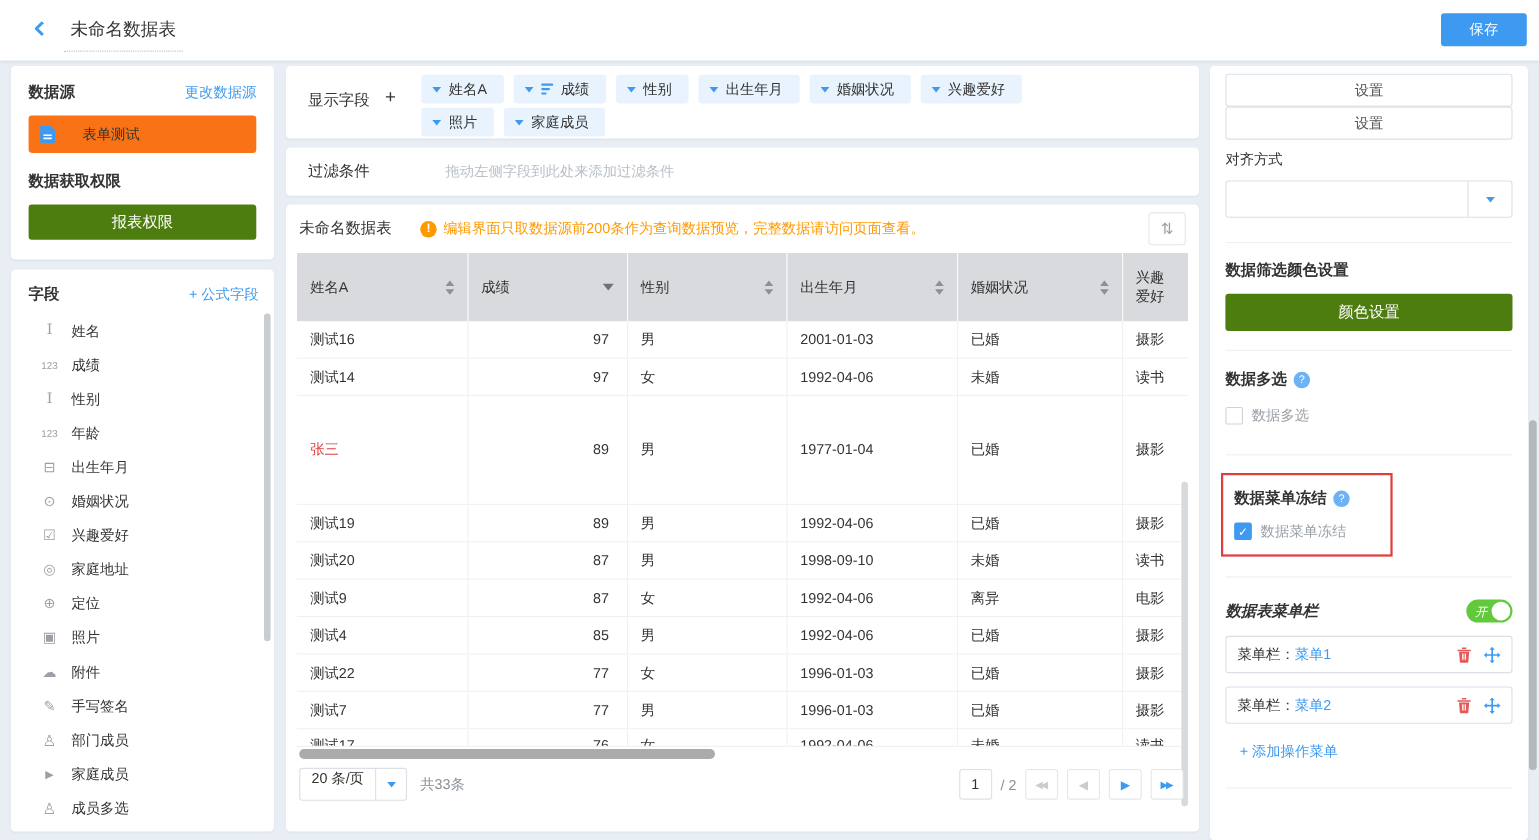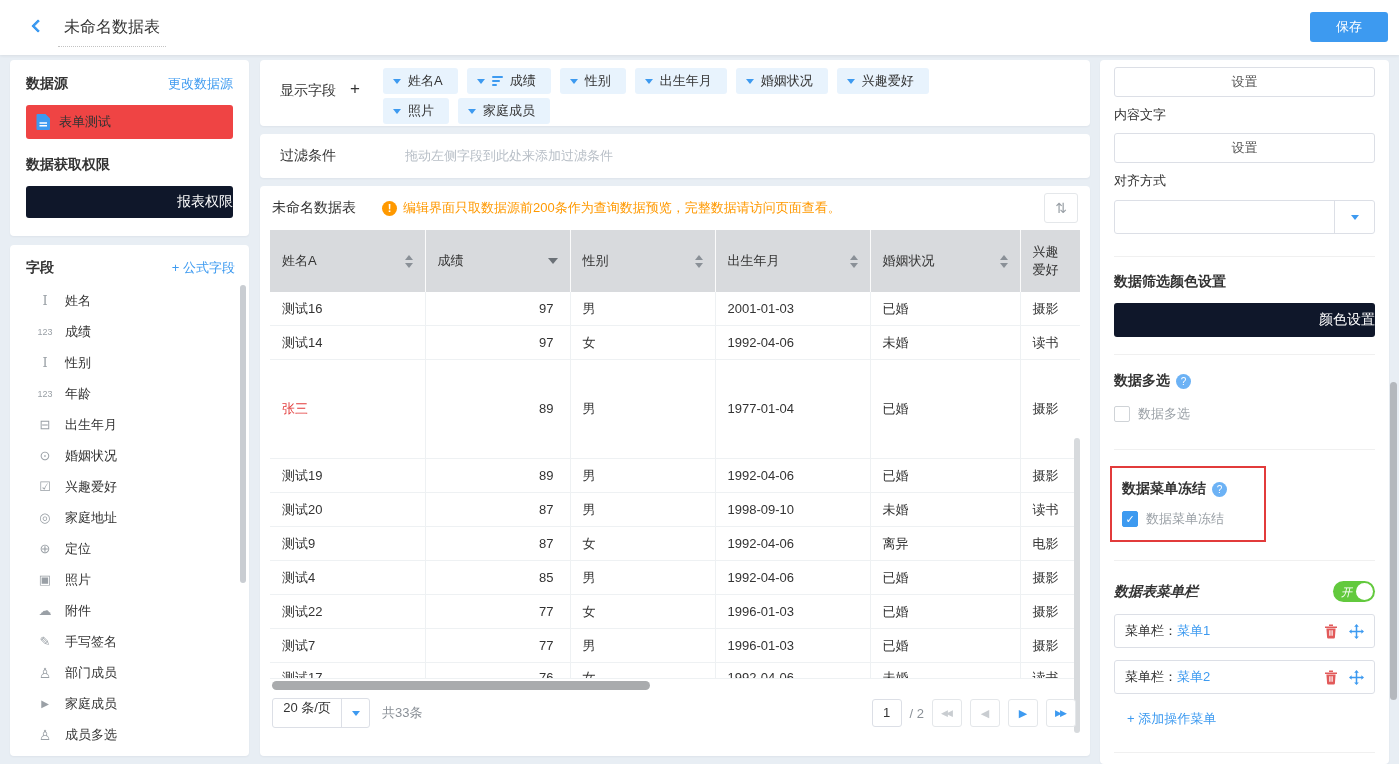--- a/index.html
+++ b/index.html
@@ -12,23 +12,23 @@
   .back-btn { position:absolute; left:30px; top:20px; width:14px; height:14px; cursor:pointer; }
   .back-btn i { display:block; width:10px; height:10px; border-left:3px solid #3d9af0; border-bottom:3px solid #3d9af0; transform:rotate(45deg); margin:1px 0 0 3px; border-radius:1px; }
   .page-title { position:absolute; left:58px; top:17px; font-size:16px; color:#333; padding:0 6px 8px 6px; border-bottom:1px dotted #c3c3c3; }
   .save-btn { position:absolute; right:11px; top:12px; width:78px; height:30px; background:#3d9af0; color:#fff; border:none; border-radius:3px; font-size:13px; font-family:inherit; cursor:pointer; }
 
   
   .ds-card { left:10px; top:60px; width:239px; height:176px; padding:15px 16px; }
   .ds-head { display:flex; justify-content:space-between; align-items:center; }
   .sec-bold { font-size:14px; font-weight:bold; color:#333; }
   .blue-link { font-size:13px; color:#3d9af0; cursor:pointer; text-decoration:none; }
-  .ds-item { margin-top:12px; height:34px; background:#ef4444; border-radius:3px; display:flex; align-items:center; gap:8px; padding:0 10px; font-size:13px; color:#333; cursor:pointer; }
+  .ds-item { margin-top:12px; height:34px; background:#f97316; border-radius:3px; display:flex; align-items:center; gap:24px; padding:0 10px; font-size:13px; color:#333; cursor:pointer; }
   .perm-title { margin-top:17px; }
-  .perm-btn { margin-top:12px; width:100%; height:32px; background:#0f172a; color:#fff; border:none; border-radius:3px; font-size:14px; font-family:inherit; cursor:pointer;text-align:right; }
+  .perm-btn { margin-top:12px; width:100%; height:32px; background:#4d7c0f; color:#fff; border:none; border-radius:3px; font-size:14px; font-family:inherit; cursor:pointer; }
 
   .fields-card { left:10px; top:245px; width:239px; bottom:8px; padding:14px 0 0 16px; overflow:hidden; }
   .fields-head { display:flex; justify-content:space-between; align-items:center; padding-right:14px; }
   .field-list { margin-top:8px; }
   .field-item { display:flex; align-items:center; height:31px; gap:9px; padding-left:8px; font-size:13px; color:#333; cursor:grab; }
   .f-icon { width:22px; text-align:center; color:#9aa0a6; font-size:13px; flex:none; }
   .f-icon.number-icon { font-size:9px; letter-spacing:0; }
   .f-icon.text-icon { font-family:"DejaVu Serif",serif; font-size:13px; }
   .f-icon.person-icon, .f-icon.persons-icon { font-size:14px; }
   .f-icon.triangle-icon { font-size:10px; }
@@ -568,21 +568,20 @@
           <div class="pg-btn active">
             <span class="g dd">▶▶</span>
           </div>
         </span>
     </div>
   </div>
 </div>
 
 <div class="card right-card">
   <button class="rbtn">设置</button>
-  <div class="rlabel">内容文字</div>
   <button class="rbtn">设置</button>
   <div class="rlabel">对齐方式</div>
   <div class="rselect">
     <span></span>
     <span class="seg">
         <i class="tri"></i>
       </span>
   </div>
 
   <div class="divider" style="margin:22px 0 0"></div>

